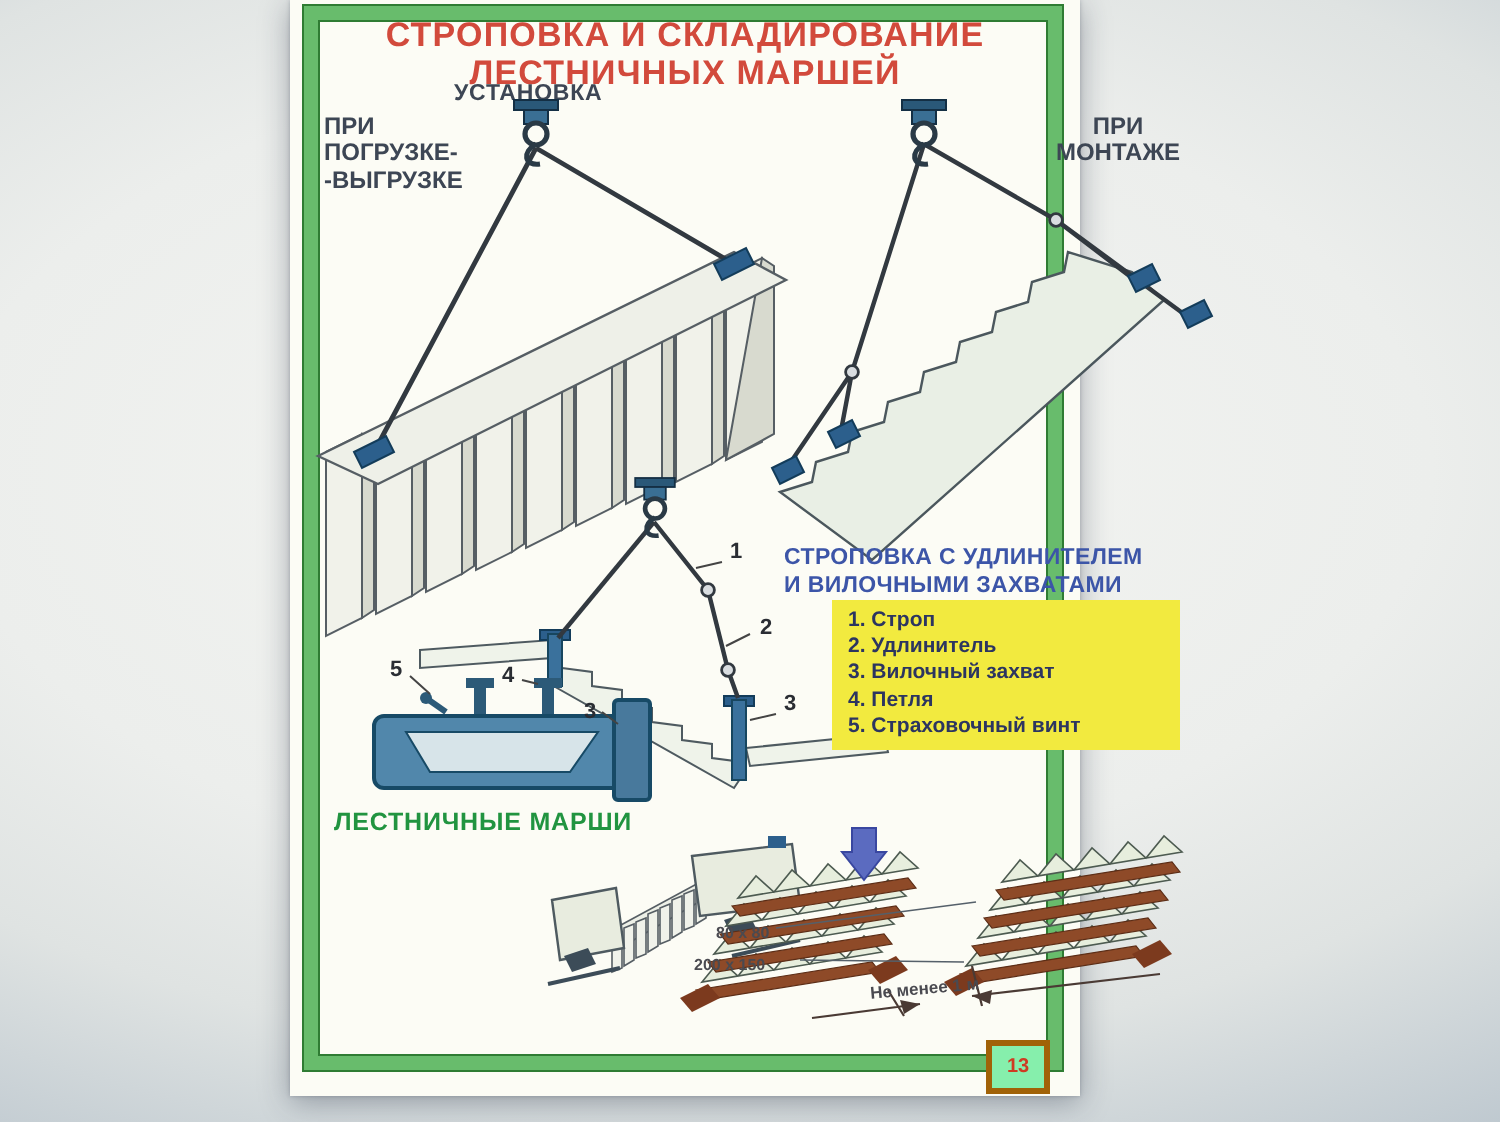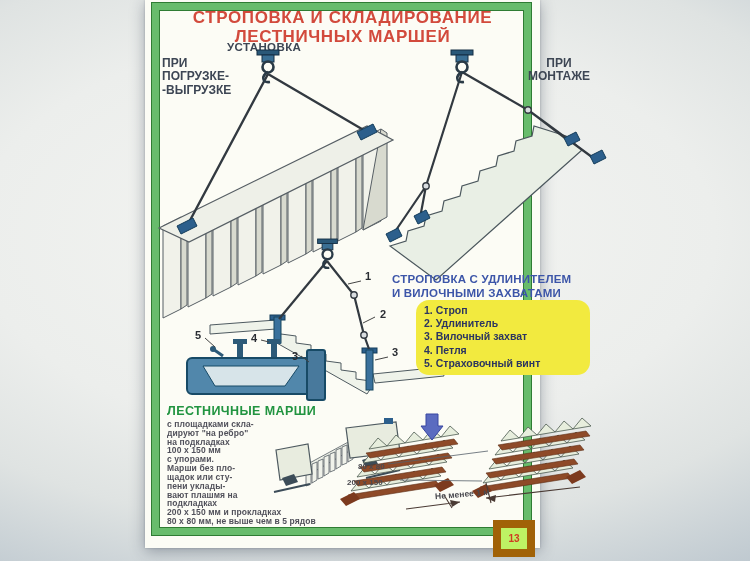--- a/index.html
+++ b/index.html
@@ -35,33 +35,33 @@
   .install{left:50px;top:41px;font-size:11.5px;letter-spacing:.4px;margin-left:32px;}
   .cap-left{left:17px;top:57px;font-size:12px;line-height:1.12;}
   .cap-right{left:368px;top:57px;width:92px;text-align:center;font-size:12px;line-height:1.12;}
   .mid-heading{
     left:247px;top:273px;width:205px;
     color:#3c55a8;font-size:11.5px;font-weight:bold;line-height:1.18;letter-spacing:.2px;
   }
   .legend{
     left:271px;top:300px;min-width:158px;
     background:#f2ea3f;padding:4px 8px 5px 8px;
-    color:#2c3560;font-size:10.5px;font-weight:bold;line-height:1.26;border-radius:13px;
+    color:#2c3560;font-size:10.5px;font-weight:bold;line-height:1.26;
   }
   .legend div{white-space:nowrap;}
   .callout{color:#2a2d33;font-size:11px;font-weight:bold;}
   .marches-h{left:22px;top:404px;color:#219440;font-size:12.5px;font-weight:bold;letter-spacing:.4px;}
   .marches-b{left:22px;top:420px;color:#50505a;font-size:8.5px;font-weight:bold;line-height:1.04;letter-spacing:.1px;}
   .steps-h{left:302px;top:399px;color:#8a3da6;font-size:12px;font-weight:bold;letter-spacing:.3px;}
   .note{left:236px;top:386px;width:72px;text-align:center;color:#3d4654;font-size:9px;font-weight:bold;line-height:1.1;}
   .dim{color:#4a4a50;font-size:8px;font-weight:bold;}
   .dim-gap{transform:rotate(-5deg);font-size:8.5px;}
   .badge{
     left:348px;top:520px;width:26px;height:21px;
-    background:#bef264;border:8px solid #a16207;
+    background:#86efac;border:3px solid #a16207;
     display:flex;align-items:center;justify-content:center;
     color:#cf3b22;font-size:10px;font-weight:bold;
   }
   svg{display:block;overflow:visible;}
 </style>
 </head>
 <body>
 
 <div class="stage">
 
@@ -239,32 +239,20 @@
     </div>
 
     <span class="abs callout" style="left:220px;top:270px;">1</span>
     <span class="abs callout" style="left:235px;top:308px;">2</span>
     <span class="abs callout" style="left:247px;top:346px;">3</span>
     <span class="abs callout" style="left:50px;top:329px;">5</span>
     <span class="abs callout" style="left:106px;top:332px;">4</span>
     <span class="abs callout" style="left:147px;top:350px;">3</span>
 
     <div class="abs marches-h">ЛЕСТНИЧНЫЕ МАРШИ</div>
-    <div class="abs ml marches-b">с площадками скла-
-дируют "на ребро"
-на подкладках
-100 х 150 мм
-с упорами.
-Марши без пло-
-щадок или сту-
-пени уклады-
-вают плашмя на
-подкладках
-200 х 150 мм и прокладках
-80 х 80 мм, не выше чем в 5 рядов</div>
 
     <span class="abs dim" style="left:213px;top:462px;">80 х 80</span>
     <span class="abs dim" style="left:202px;top:478px;">200 х 150</span>
     <span class="abs dim dim-gap" style="left:290px;top:489px;">Не менее 1 м</span>
 
     <div class="abs badge">13</div>
   </div>
 </div>
 
 </body></html>

